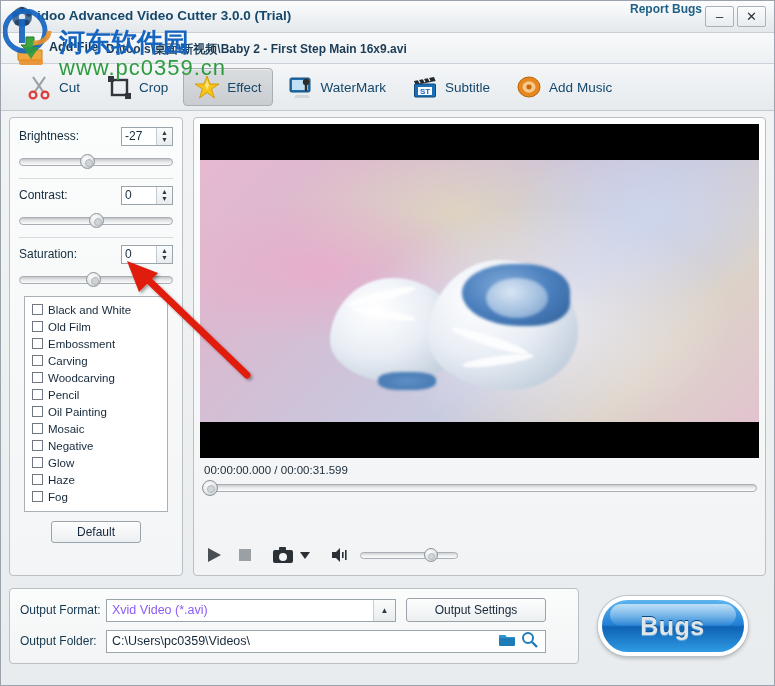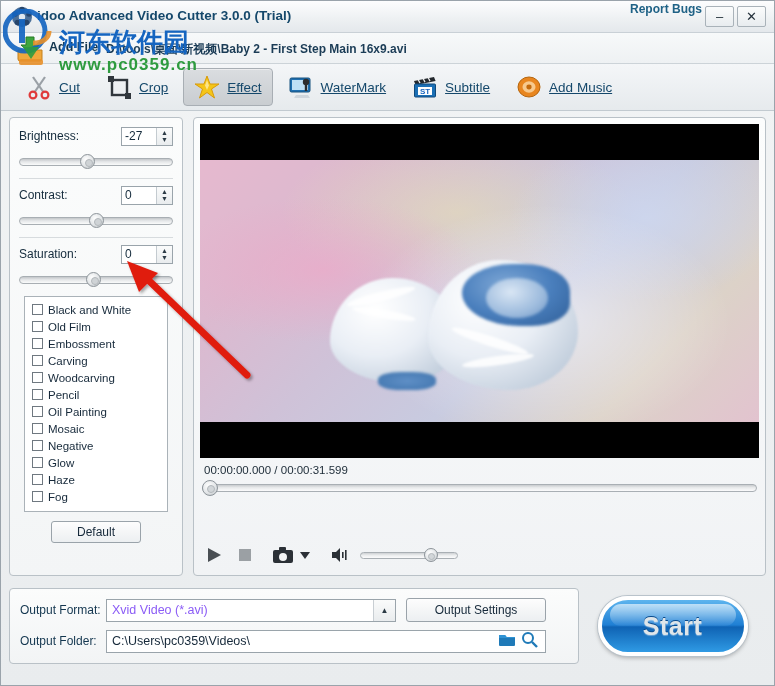--- a/index.html
+++ b/index.html
@@ -90,21 +90,21 @@
     border-radius: 4px;
     cursor: pointer;
     white-space: nowrap;
   }
   .tool.active {
     background: linear-gradient(180deg,#dadde0 0%, #c9cdd1 100%);
     border: 1px solid #a8aeb4;
     box-shadow: inset 0 1px 0 #ecedef;
   }
   .tool .ticon { width: 26px; height: 26px; margin-right: 7px; flex: 0 0 26px; }
-  .tool .tlabel { font-size: 13.5px; color: #15486b; text-decoration: underline; }
+  .tool .tlabel { font-size: 13.5px; color: #15486b; }
 
   
   #main { position: relative; height: 473px; padding: 6px 8px 0 8px; display: flex; }
 
   
   #left-panel {
     width: 174px; height: 459px;
     background: linear-gradient(180deg,#fbfcfc 0%, #f3f5f6 100%);
     border: 1px solid #b9c1c7;
     border-radius: 4px;
@@ -327,21 +327,21 @@
     z-index: 60; pointer-events: none;
   }
   #wm-cn {
     position: absolute; left: 56px; top: 16px;
     font-size: 26px; font-weight: bold; color: #1565c0;
     font-family: "DejaVu Sans", sans-serif;
     white-space: nowrap;
   }
   #wm-url {
     position: absolute; left: 56px; top: 46px;
-    font-size: 17px; font-weight: bold; color: #2e9b3f;
+    font-size: 22px; font-weight: normal; color: #2e9b3f;
     letter-spacing: 1px; white-space: nowrap;
   }
 </style>
 </head>
 <body>
 
 <div id="app">
 
   <div id="titlebar">
     <svg id="app-icon" viewBox="0 0 26 26">
@@ -627,21 +627,21 @@
               <circle cx="7" cy="7" r="5" fill="none" stroke="#1f7ab8" stroke-width="2"></circle>
               <line x1="11" y1="11" x2="16" y2="16" stroke="#1f7ab8" stroke-width="2.4"></line>
             </svg>
           </span>
         </span>
       </div>
     </div>
 
     <div id="start-wrap">
       <div id="start-button">
-        <span id="start-label">Start</span>
+        <span id="start-label">Bugs</span>
       </div>
     </div>
   </div>
 
   <svg id="red-arrow" width="150" height="135" viewBox="0 0 150 135">
     <defs>
       <filter id="ashadow" x="-30%" y="-30%" width="170%" height="170%">
         <feDropShadow dx="2" dy="2" stdDeviation="1.6" flood-color="#000" flood-opacity="0.35"></feDropShadow>
       </filter>
     </defs>

